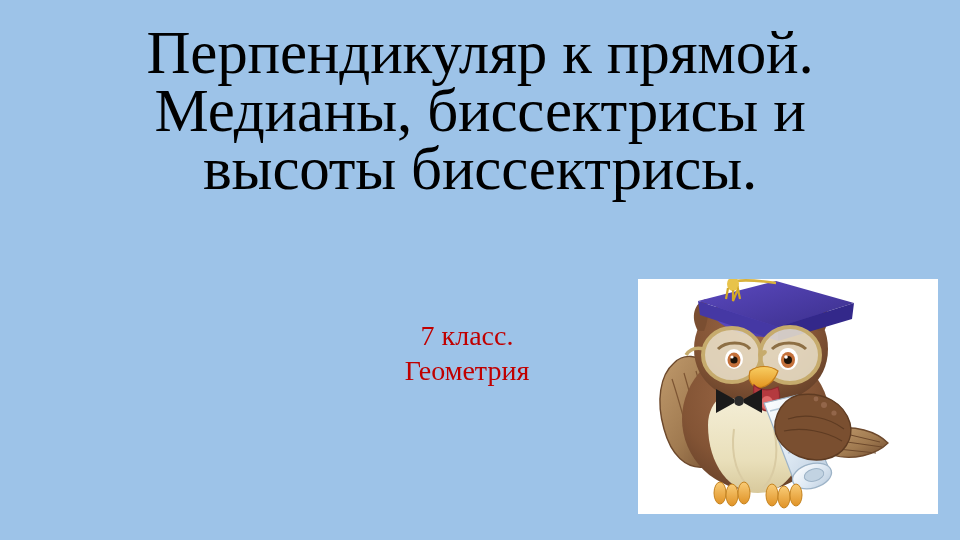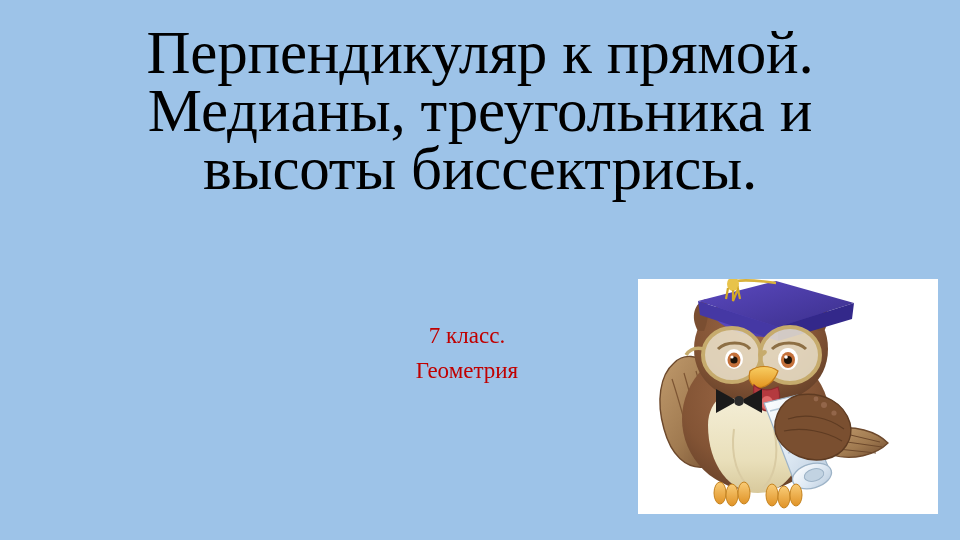--- a/index.html
+++ b/index.html
@@ -36,21 +36,21 @@
 
   
   #subtitle-block {
     position: absolute;
     left: 167px;
     top: 318px;
     width: 600px;
     text-align: center;
     color: #c00000;
     font-family: "Liberation Serif", serif;
-    font-size: 23px;
+    font-size: 28px;
     line-height: 35px;
   }
   #subtitle-block .sline { display: block; }
 
   
   #picture-frame {
     position: absolute;
     left: 638px;
     top: 279px;
     width: 300px;
@@ -60,21 +60,21 @@
   }
   #owl-svg { display: block; width: 300px; height: 235px; }
 </style>
 </head>
 <body>
 
 <div id="slide">
 
   <div id="title-block">
     <span class="tline">Перпендикуляр к прямой.</span>
-    <span class="tline">Медианы, треугольника и</span>
+    <span class="tline">Медианы, биссектрисы и</span>
     <span class="tline">высоты биссектрисы.</span>
   </div>
 
   <div id="subtitle-block">
     <span class="sline">7 класс.</span>
     <span class="sline">Геометрия</span>
   </div>
 
   <div id="picture-frame">
     <svg id="owl-svg" viewBox="0 0 300 235">

